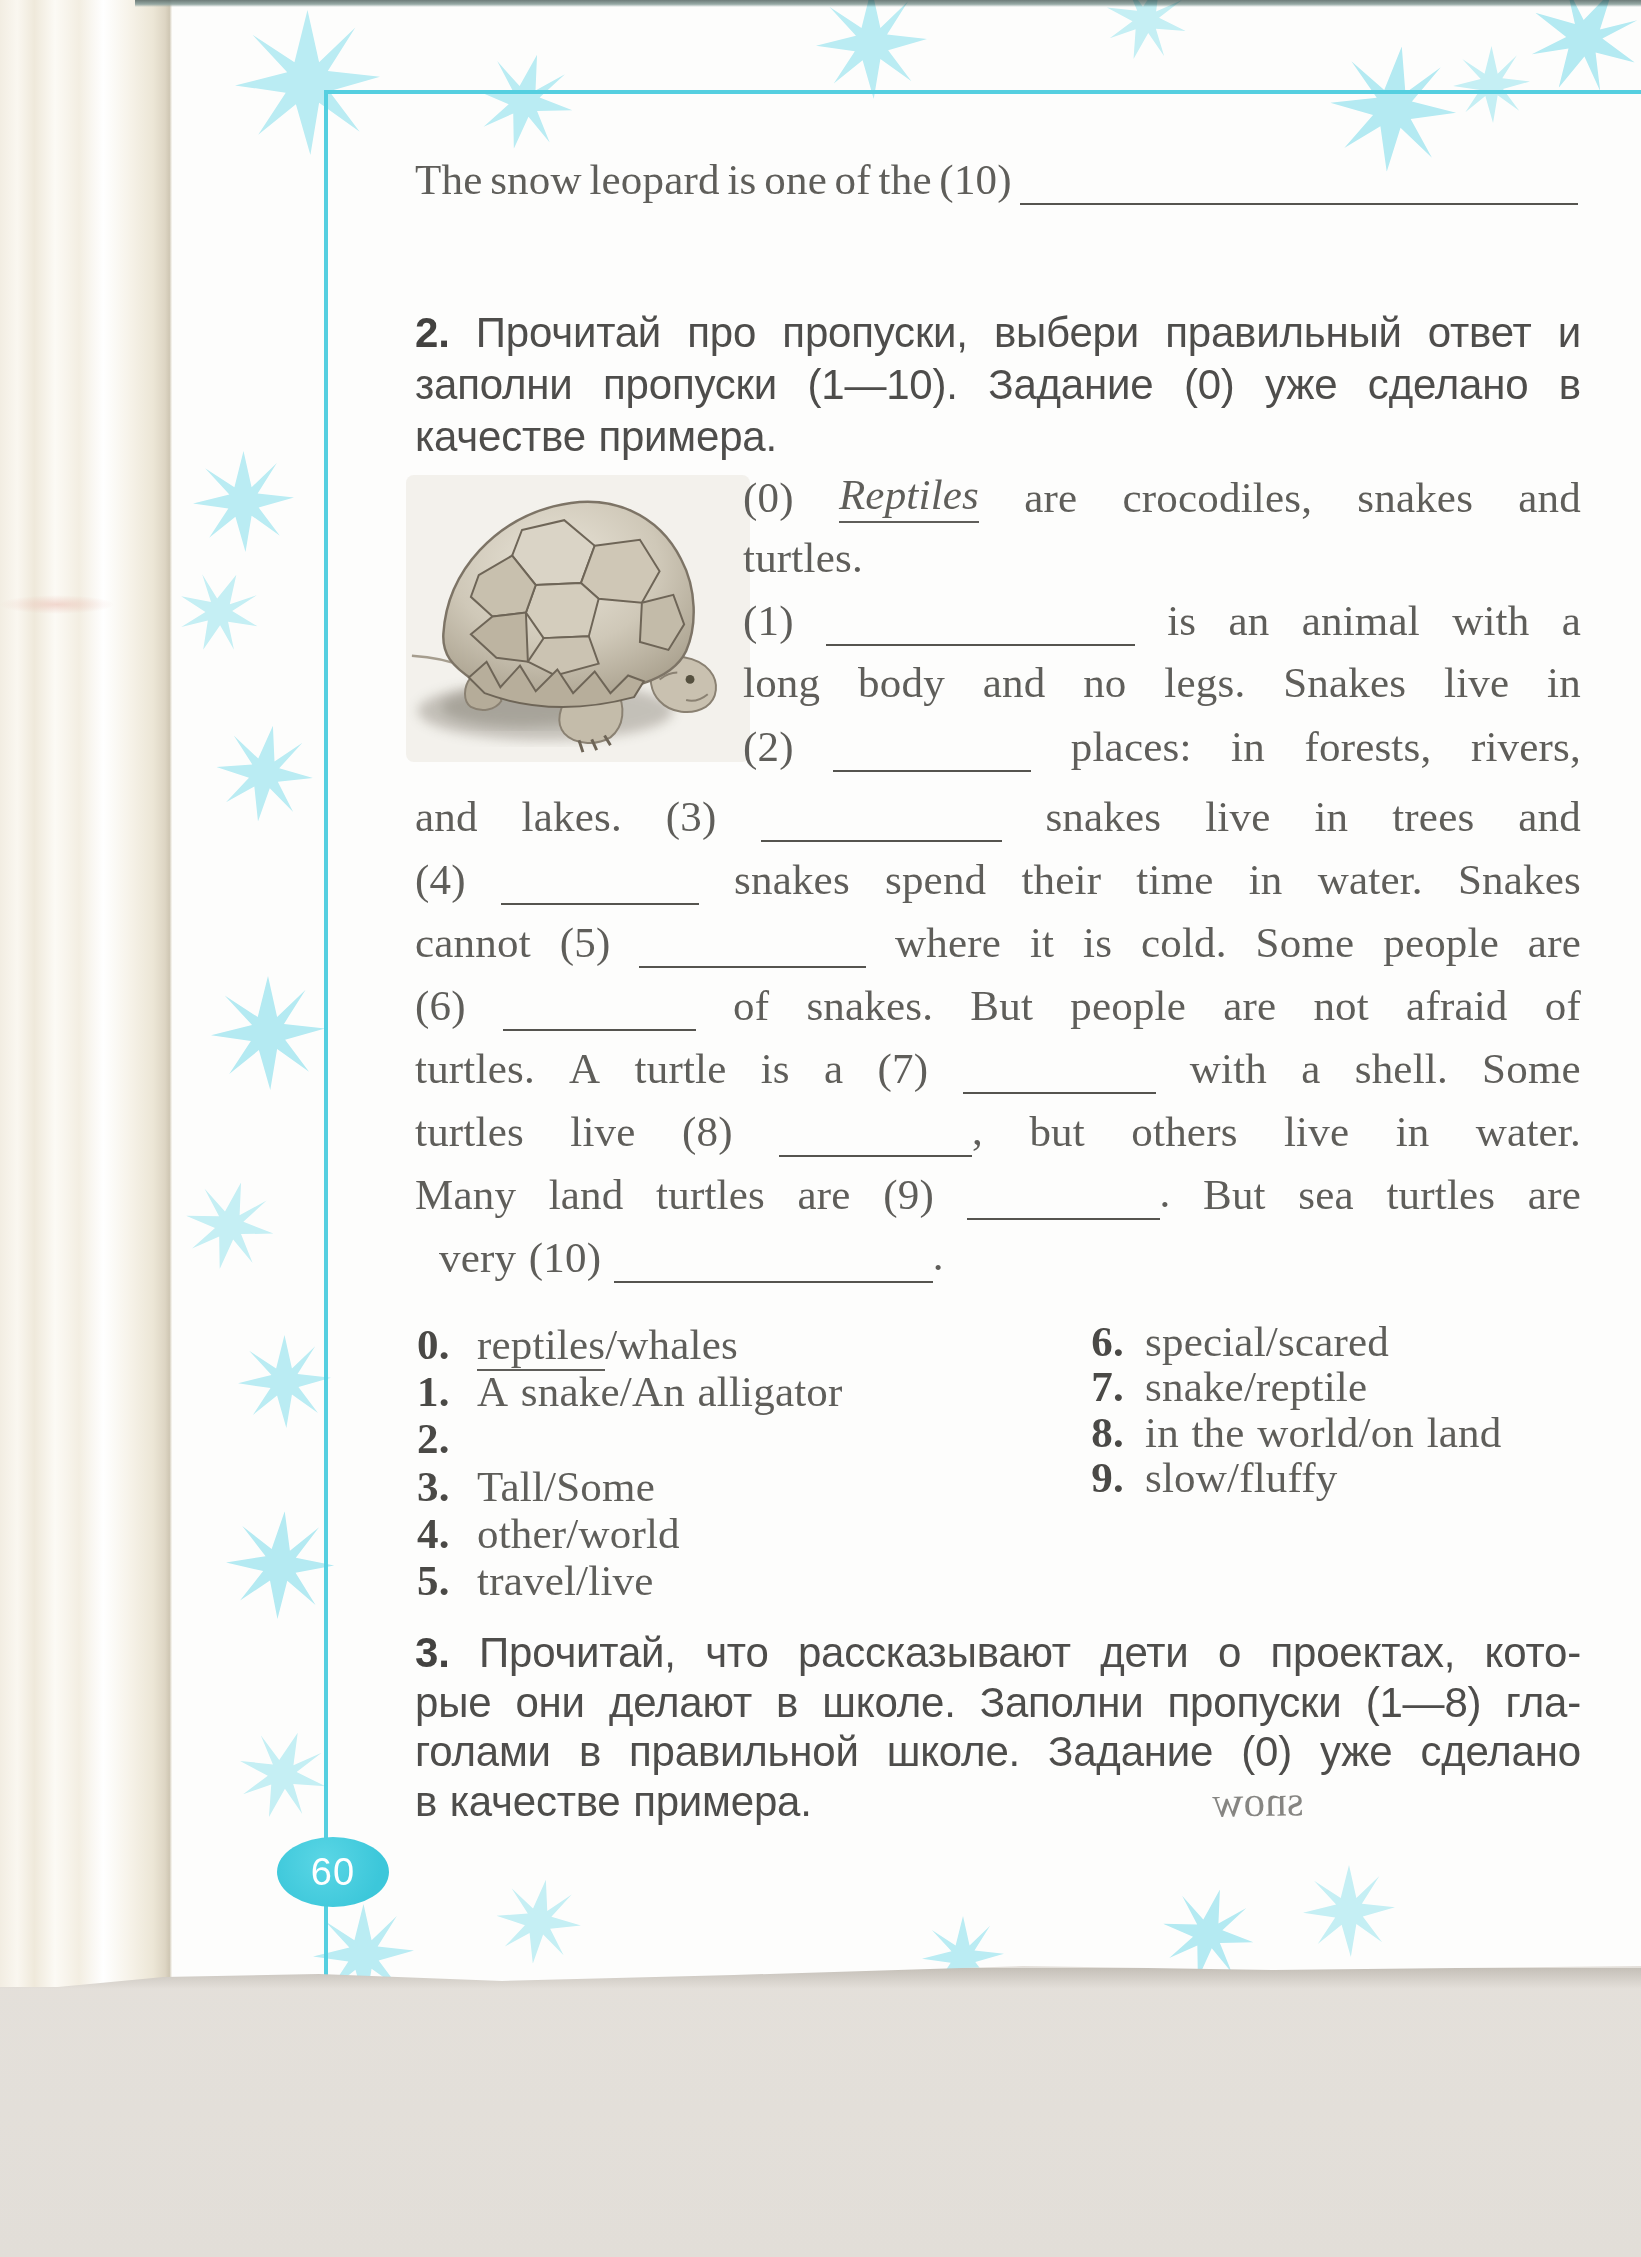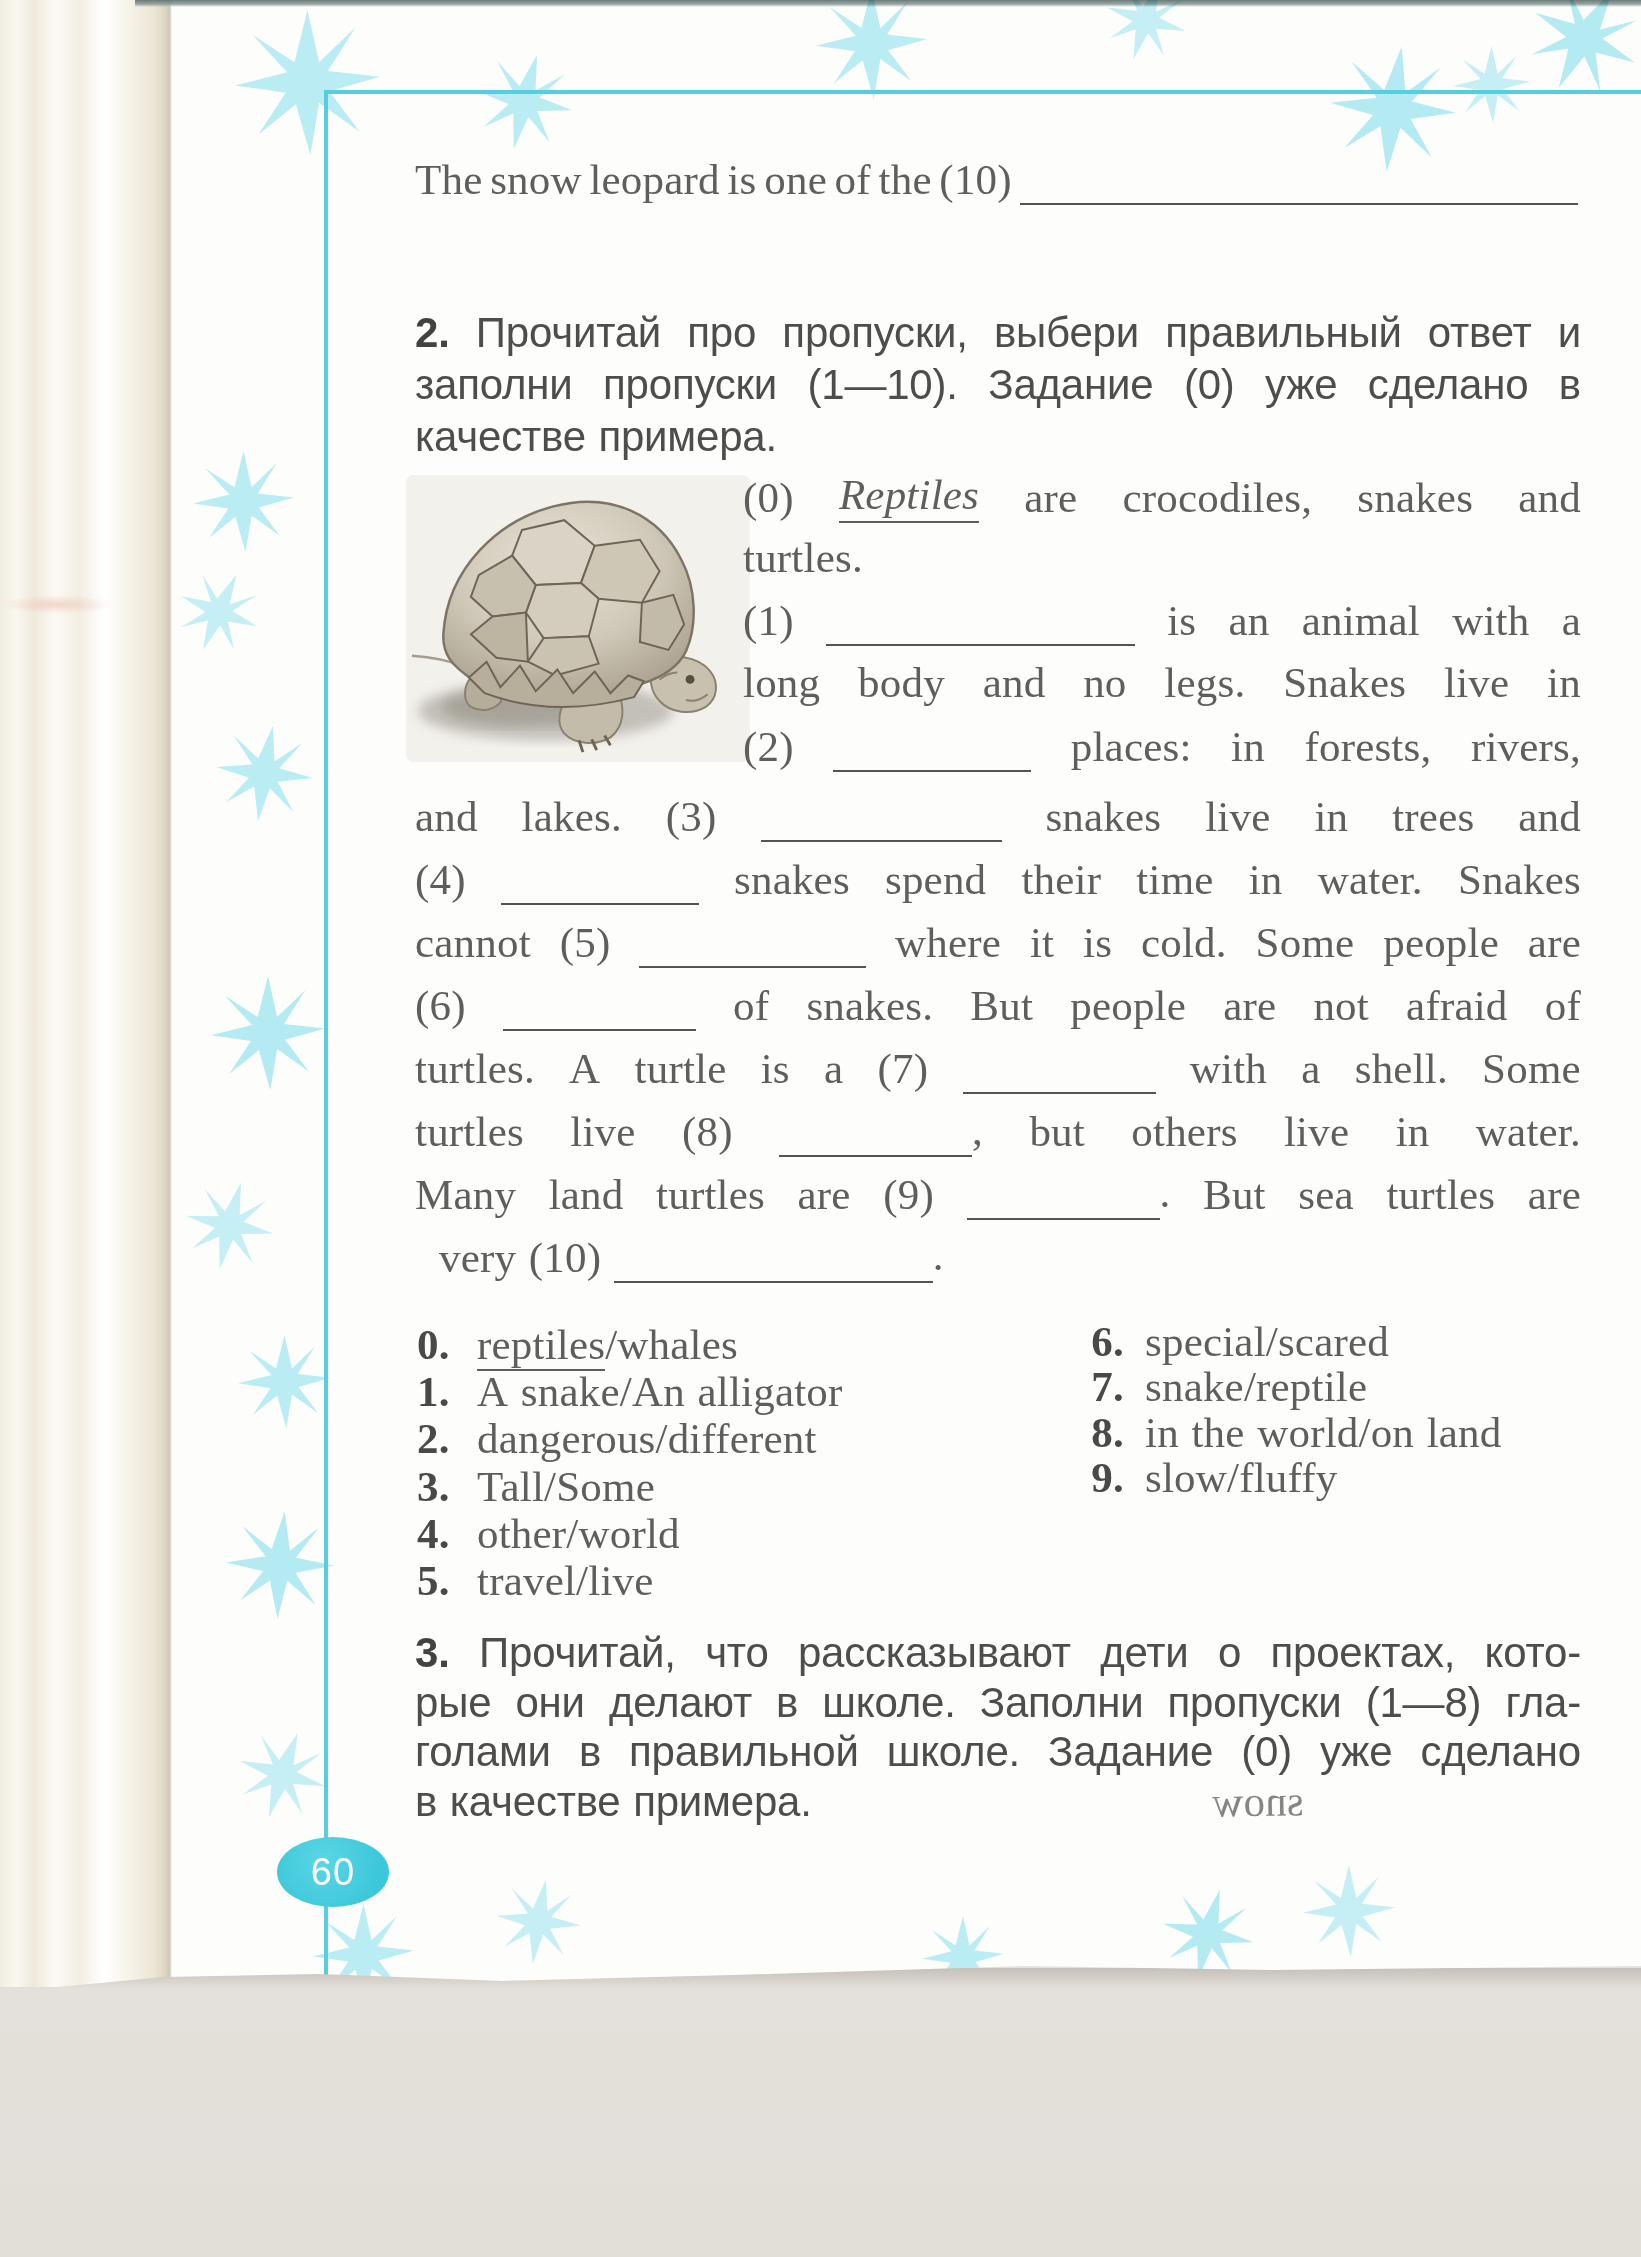--- a/index.html
+++ b/index.html
@@ -332,23 +332,20 @@
     <div class="opt serif" style="left:417px;top:1367px">
       <span class="onum">1.</span>
       <span class="line lline" style="position:static">
           <span class="w">A</span>
           <span class="w">snake/An</span>
           <span class="w">alligator</span>
         </span>
     </div>
     <div class="opt serif" style="left:417px;top:1414px">
       <span class="onum">2.</span>
-      <span class="line lline" style="position:static">
-          <span class="w">dangerous/different</span>
-        </span>
     </div>
     <div class="opt serif" style="left:417px;top:1462px">
       <span class="onum">3.</span>
       <span class="line lline" style="position:static">
           <span class="w">Tall/Some</span>
         </span>
     </div>
     <div class="opt serif" style="left:417px;top:1509px">
       <span class="onum">4.</span>
       <span class="line lline" style="position:static">

